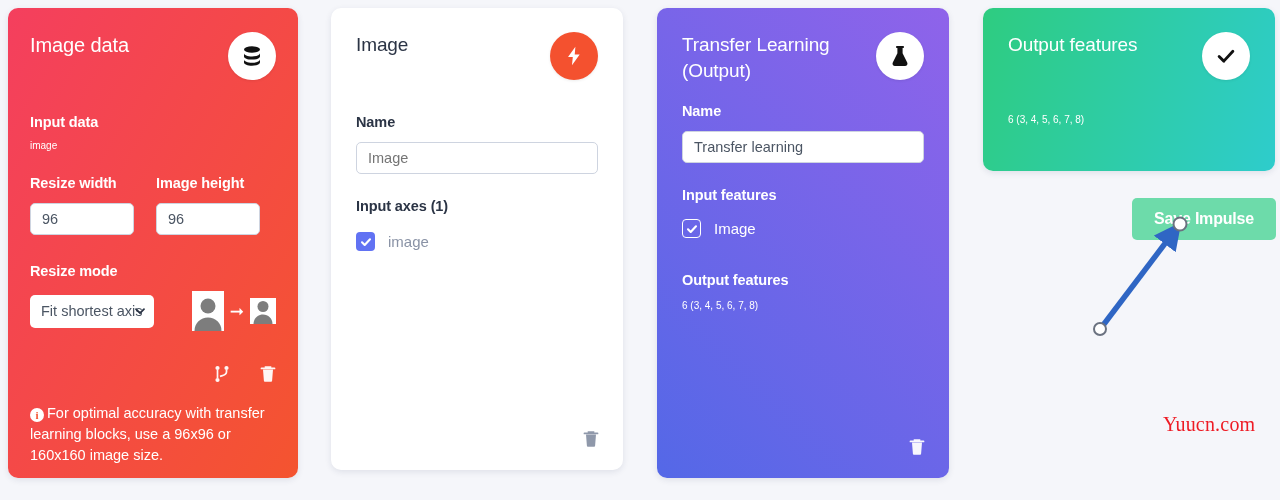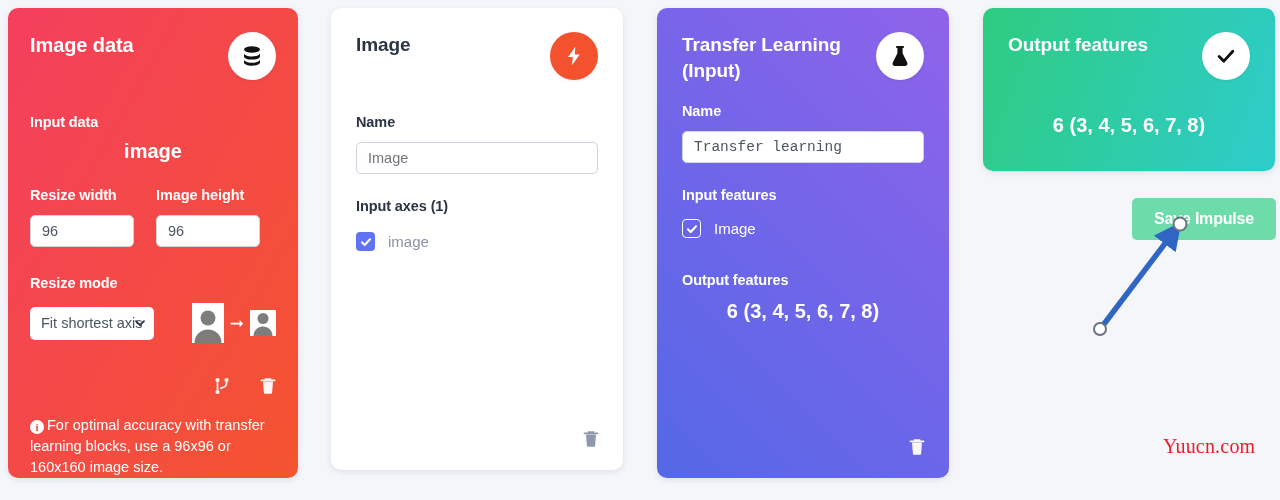--- a/index.html
+++ b/index.html
@@ -21,21 +21,21 @@
   }
 
   .card-head {
     display: flex;
     align-items: flex-start;
     justify-content: space-between;
   }
 
   .card-title {
     font-size: 19px;
-    font-weight: bold;
+    font-weight: normal;
     line-height: 1.35;
     letter-spacing: -0.1px;
   }
 
   .badge {
     width: 48px;
     height: 48px;
     border-radius: 50%;
     background: #ffffff;
     display: flex;
@@ -45,23 +45,22 @@
     box-shadow: 0 1px 3px rgba(0,0,0,.08);
   }
 
   .label {
     font-size: 14.5px;
     font-weight: bold;
     letter-spacing: -0.1px;
   }
 
   .value {
-    font-size: 20px;
-    font-weight: bold;
-    text-align: center;
+    font-size: 10px;
+    font-weight: normal;
   }
 
   .txtfield {
     background: #ffffff;
     border: 1px solid #ced4e0;
     border-radius: 5px;
     height: 32px;
     display: flex;
     align-items: center;
     padding: 0 11px;
@@ -157,21 +156,21 @@
   .cbox.outline { background: transparent; border: 1.6px solid #ffffff; }
   .check-label { font-size: 15px; color: #8a93a6; }
 
   
   #card-transfer {
     left: 657px; top: 8px; width: 292px; height: 470px;
     background: linear-gradient(45deg, #5468e7 0%, #8f63ea 100%);
     color: #ffffff;
     padding: 24px 25px;
   }
-  #card-transfer .txtfield { width: 242px; font-family: Liberation Mono, monospace; }
+  #card-transfer .txtfield { width: 242px; }
   #card-transfer .check-label { color: #ffffff; font-size: 15px; }
 
   
   #card-output {
     left: 983px; top: 8px; width: 292px; height: 163px;
     background: linear-gradient(110deg, #2ecc80 0%, #2ecccc 100%);
     color: #ffffff;
     padding: 24px 25px;
   }
 
@@ -195,21 +194,21 @@
   #annotation-arrow {
     position: absolute;
     left: 1080px; top: 215px;
     width: 125px; height: 130px;
     pointer-events: none;
   }
 
   
   #watermark {
     position: absolute;
-    left: 1163px; top: 435px;
+    left: 1163px; top: 413px;
     color: #ee1c25;
     font-family: "Liberation Serif", serif;
     font-size: 20px;
     letter-spacing: 0.2px;
   }
   .sp10 { height: 10px; }
   .sp12 { height: 12px; }
   .sp16 { height: 16px; }
   .sp18 { height: 18px; }
   .sp20 { height: 20px; }
@@ -339,21 +338,21 @@
     <svg class="mini-ico" viewBox="0 0 16 18">
       <path d="M1.5 3.4h13" stroke="#8a93a6" stroke-width="1.8" stroke-linecap="round"></path>
       <path d="M5.5 3.4V2.1h5v1.3" stroke="#8a93a6" stroke-width="1.6" fill="none"></path>
       <path d="M3 4.6h10l-.9 11.2a1 1 0 0 1-1 .9H4.9a1 1 0 0 1-1-.9z" fill="#8a93a6"></path>
     </svg>
   </div>
 </div>
 
 <div class="card" id="card-transfer">
   <div class="card-head">
-    <div class="card-title" style="max-width:190px">Transfer Learning (Input)</div>
+    <div class="card-title" style="max-width:190px">Transfer Learning (Output)</div>
     <div class="badge">
       <svg viewBox="0 0 24 24" width="24" height="24" fill="#111">
         <path d="M8.2 2h7.6v1.9h-1.2v5.4l4.6 9.3c.9 1.9-.4 3.4-2.2 3.4H7c-1.8 0-3.1-1.5-2.2-3.4l4.6-9.3V3.9H8.2z"></path>
       </svg>
     </div>
   </div>
 
   <div class="sp20"></div>
 
   <div class="label">Name</div>

